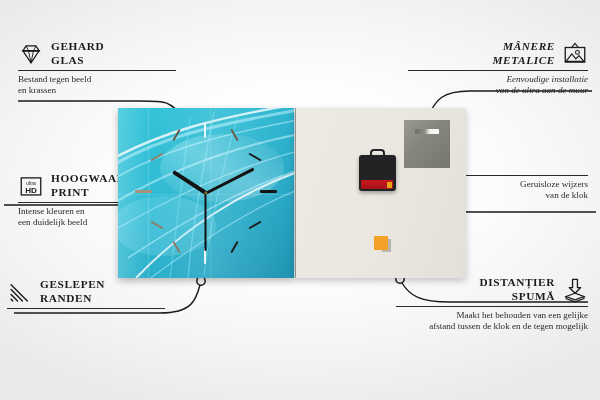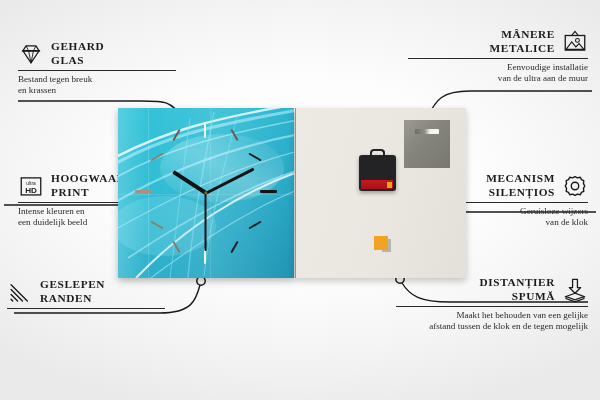--- a/index.html
+++ b/index.html
@@ -127,21 +127,21 @@
     <div class="f-head">
       <svg class="ico" viewBox="0 0 32 32">
         <path d="M6 12 L16 27 L26 12 Z" fill="none" stroke="#1a1a1a" stroke-width="1.6"></path>
         <path d="M6 12 L10 6 H22 L26 12 Z" fill="none" stroke="#1a1a1a" stroke-width="1.6"></path>
         <path d="M6 12 H26 M10 6 L13 12 L16 27 L19 12 L22 6" fill="none" stroke="#1a1a1a" stroke-width="1.1"></path>
       </svg>
       <div class="f-title">GEHARD
 GLAS</div>
     </div>
     <div class="f-rule" style="width:158px;"></div>
-    <div class="f-desc">Bestand tegen breuk
+    <div class="f-desc">Bestand tegen beeld
 en krassen</div>
   </div>
 
   <div class="feature f-left" id="feat-1" style="left:18px; top:172px; width:192px;">
     <div class="f-head">
       <svg class="ico" viewBox="0 0 32 32">
         <rect x="4" y="6" width="24" height="21" fill="none" stroke="#1a1a1a" stroke-width="1.6"></rect>
         <text x="16" y="15" font-family="Liberation Sans, sans-serif" font-size="6" text-anchor="middle" fill="#1a1a1a">ultra</text>
         <text x="16" y="24" font-family="Liberation Sans, sans-serif" font-size="10" font-weight="bold" text-anchor="middle" fill="#1a1a1a">HD</text>
       </svg>
@@ -157,48 +157,37 @@
     <div class="f-head">
       <svg class="ico" viewBox="0 0 32 32">
         <path d="M5 7 L25 27 M5 13 L19 27 M5 19 L13 27 M5 25 L7 27" fill="none" stroke="#1a1a1a" stroke-width="1.7" stroke-linecap="round"></path>
       </svg>
       <div class="f-title">GESLEPEN
 RANDEN</div>
     </div>
     <div class="f-rule" style="width:158px;"></div>
   </div>
 
-  <div class="feature f-right" id="feat-3" style="left:408px; top:28px; width:180px;">
+  <div class="feature f-right" id="feat-3" style="left:408px; top:40px; width:180px;font-style:italic;">
     <div class="f-head">
       <div class="f-title">MÂNERE
 METALICE</div>
       <svg class="ico" viewBox="0 0 32 32">
         <path d="M16 3 L12 8 H20 Z" fill="none" stroke="#1a1a1a" stroke-width="1.4"></path>
         <rect x="4" y="8" width="24" height="18" fill="none" stroke="#1a1a1a" stroke-width="1.6"></rect>
         <circle cx="19" cy="14" r="2.4" fill="none" stroke="#1a1a1a" stroke-width="1.3"></circle>
         <path d="M5 25 L12 16 L17 22 L21 18 L27 25 Z" fill="none" stroke="#1a1a1a" stroke-width="1.4"></path>
       </svg>
     </div>
     <div class="f-rule" style="width:180px;"></div>
     <div class="f-desc">Eenvoudige installatie
 van de ultra aan de muur</div>
   </div>
 
   <div class="feature f-right" id="feat-4" style="left:432px; top:172px; width:156px;">
-    <div class="f-head">
-      <div class="f-title">MECANISM
-SILENȚIOS</div>
-      <svg class="ico" viewBox="0 0 32 32">
-        <path d="M16 4.5 L19 6 L22.5 5.2 L24 8.2 L26.8 9.5 L26.4 13 L28 16 L26.4 19
-                 L26.8 22.5 L24 23.8 L22.5 26.8 L19 26 L16 27.5 L13 26 L9.5 26.8
-                 L8 23.8 L5.2 22.5 L5.6 19 L4 16 L5.6 13 L5.2 9.5 L8 8.2 L9.5 5.2
-                 L13 6 Z" fill="none" stroke="#1a1a1a" stroke-width="1.7" stroke-linejoin="round"></path>
-        <circle cx="16" cy="16" r="4.6" fill="none" stroke="#1a1a1a" stroke-width="1.7"></circle>
-      </svg>
-    </div>
     <div class="f-rule" style="width:156px;"></div>
     <div class="f-desc">Geruisloze wijzers
 van de klok</div>
   </div>
 
   <div class="feature f-right" id="feat-5" style="left:396px; top:276px; width:192px;">
     <div class="f-head">
       <div class="f-title">DISTANȚIER
 SPUMĂ</div>
       <svg class="ico" viewBox="0 0 32 32">

